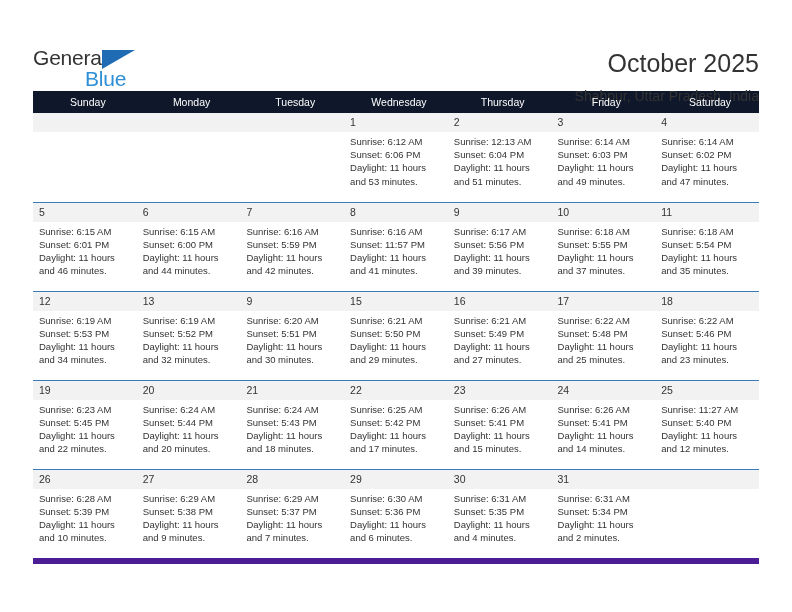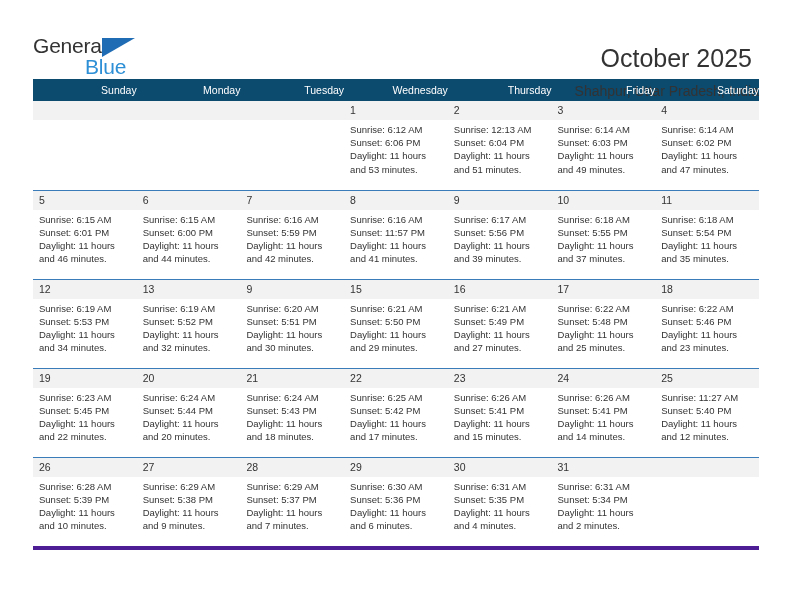--- a/index.html
+++ b/index.html
@@ -12,21 +12,21 @@
     height: 612px;
     font-family: "Liberation Sans", sans-serif;
     color: #000000;
     -webkit-font-smoothing: antialiased;
   }
   .page {
     position: relative;
     width: 792px;
     height: 543px;
     box-sizing: border-box;
-    padding: 4px 33px;
+    padding: 16px 33px;
   }
 
   
   .header {
     display: flex;
     justify-content: space-between;
     align-items: flex-start;
     padding-top: 30px;
     height: 72px;
     box-sizing: border-box;
@@ -65,58 +65,58 @@
   }
   .title-block {
     text-align: right;
     padding-top: 2px;
   }
   .cal-title {
     font-size: 25px;
     color: #333333;
     line-height: 30px;
     font-weight: normal;
-    margin: 7px;
+    margin: 0;
   }
   .cal-subtitle {
     font-size: 14px;
     color: #333333;
     line-height: 20px;
     margin: 8px 0 0 0;
     font-weight: normal;
   }
 
   
   .calendar {
     width: 726px;
     border-collapse: collapse;
     table-layout: fixed;
     margin-top: 3px;
   }
   .calendar th {
-    background: #0c4a6e;
+    background: #0f172a;
     color: #ffffff;
     font-size: 10.5px;
     font-weight: normal;
-    text-align: right;
+    text-align: center;
     padding: 5px 0 5px 6px;
     height: 12px;
     border: none;
   }
   .calendar td {
     vertical-align: top;
     padding: 0;
     border: none;
     border-bottom: 1px solid #3a7cba;
     height: 89px;
     box-sizing: border-box;
     background: #ffffff;
   }
   .calendar tr.week:last-child td {
-    border-bottom: 4px solid #4c1d95;
+    border-bottom: 6px solid #4c1d95;
   }
   .cell {
     display: flex;
     flex-direction: column;
     height: 88px;
   }
   .daynum {
     background: #f2f2f2;
     font-size: 10.5px;
     color: #333333;

